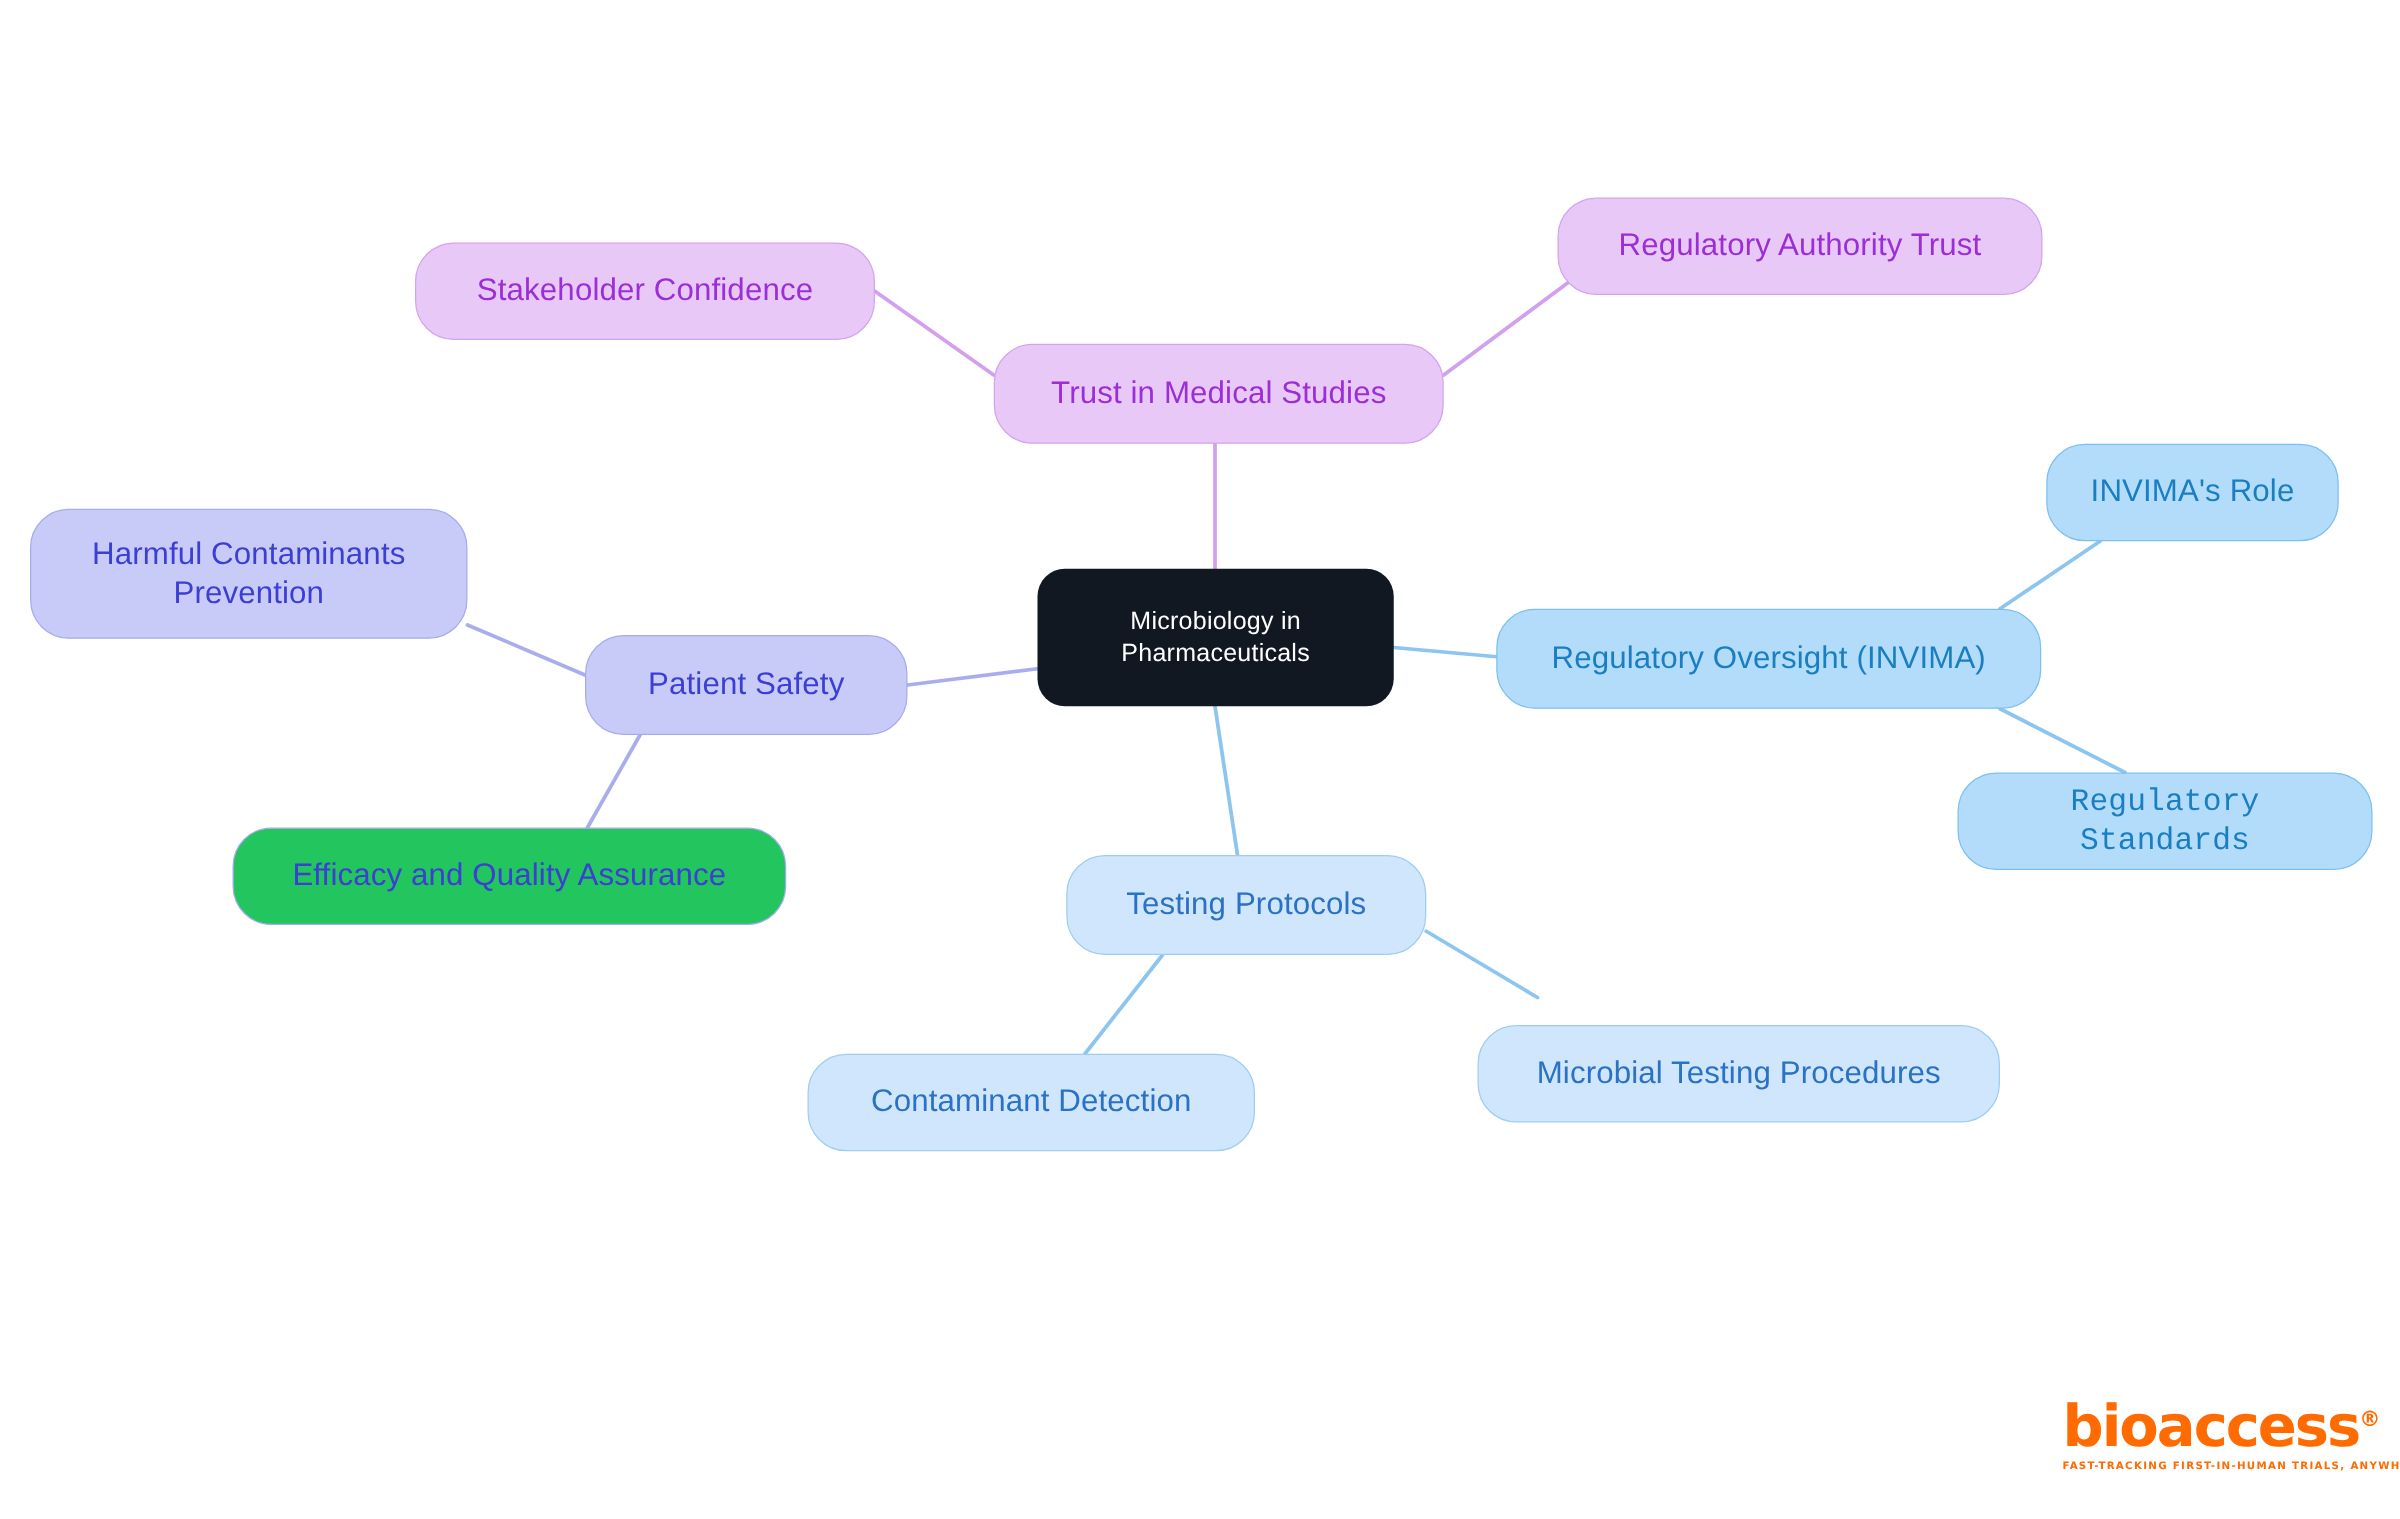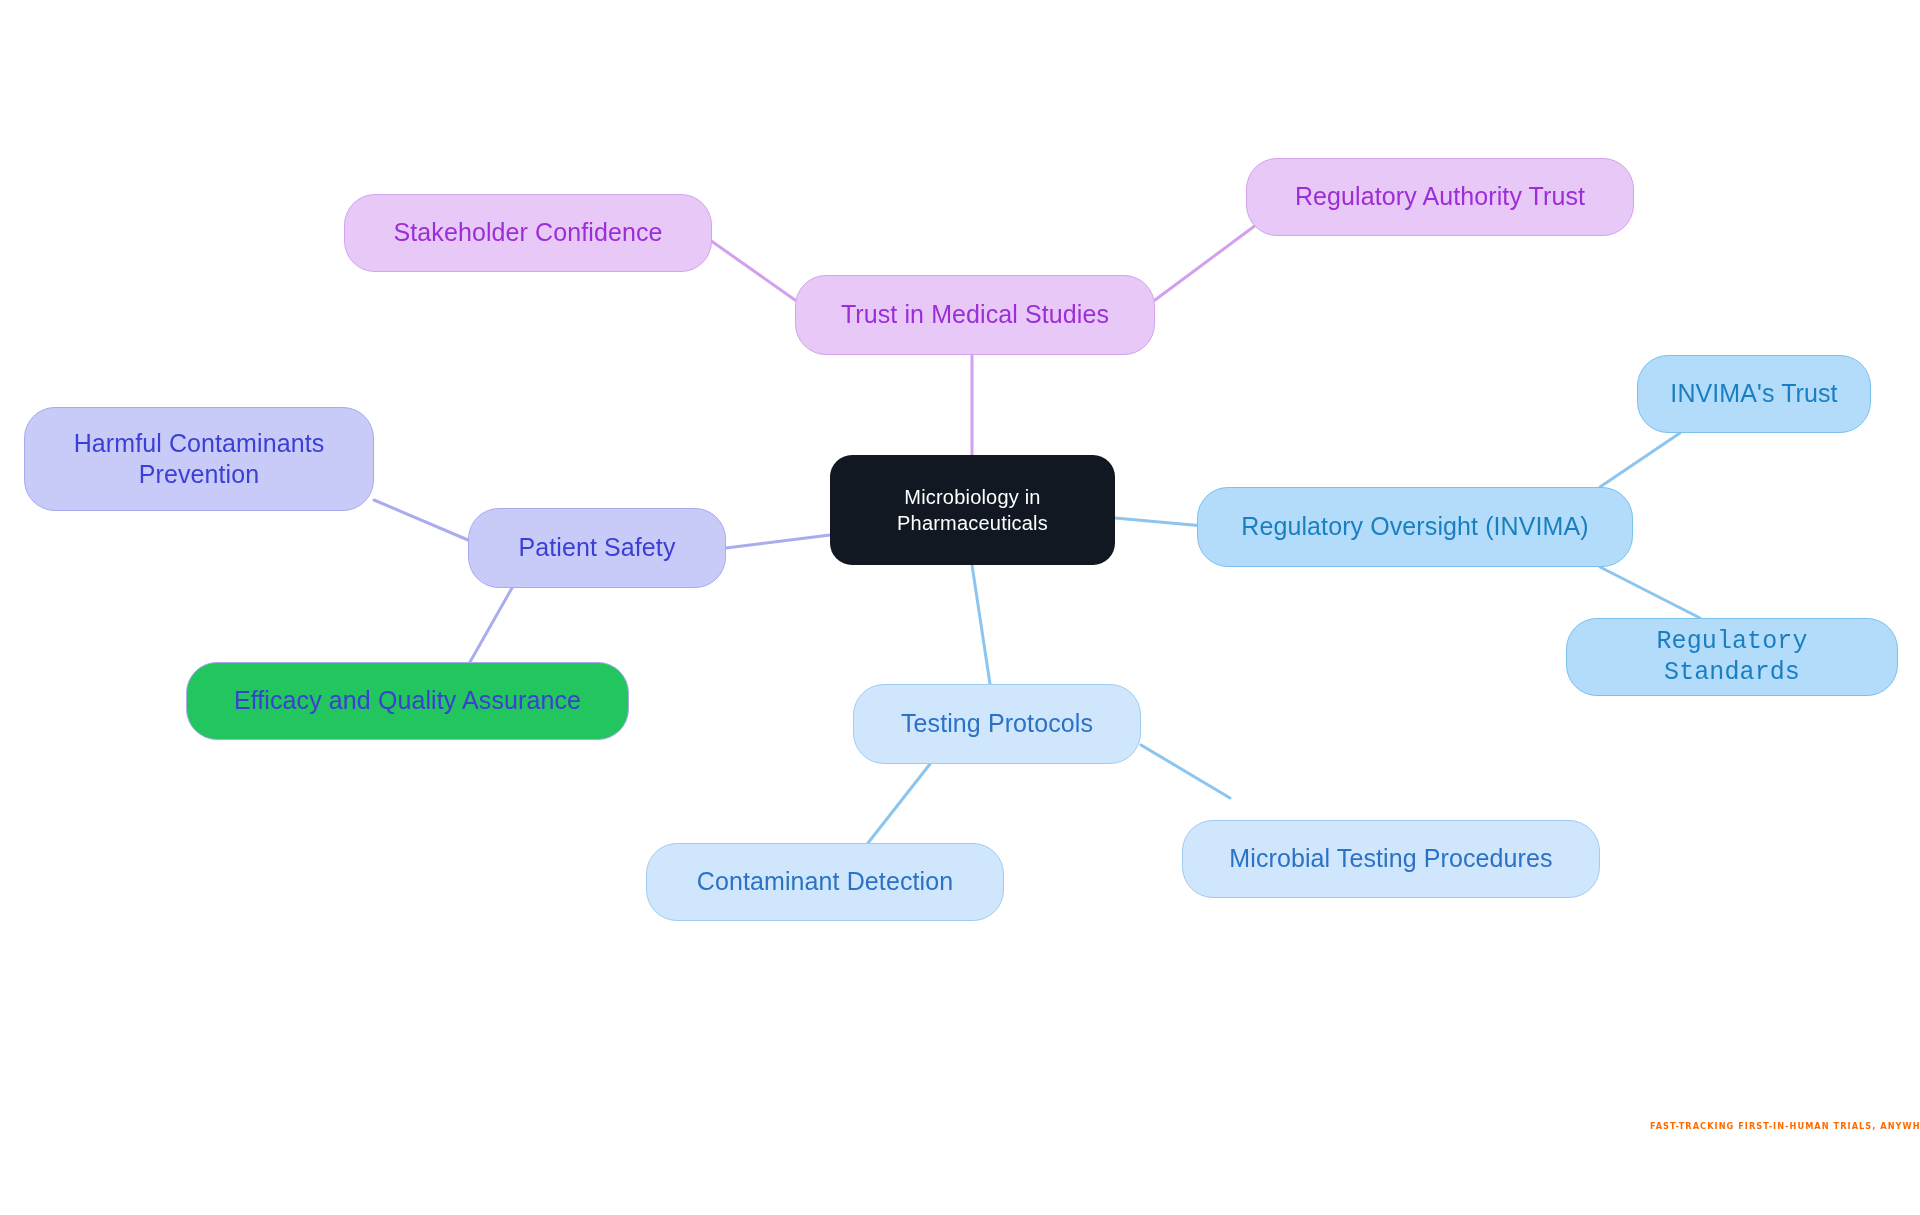--- a/index.html
+++ b/index.html
@@ -113,31 +113,32 @@
       <line x1="1600" y1="567" x2="1700" y2="618" stroke="#8cc5ef" stroke-width="3" stroke-linecap="round"></line>
       <line x1="972" y1="565" x2="990" y2="684" stroke="#8cc5ef" stroke-width="3" stroke-linecap="round"></line>
       <line x1="930" y1="764" x2="868" y2="843" stroke="#8cc5ef" stroke-width="3" stroke-linecap="round"></line>
       <line x1="1141" y1="745" x2="1230" y2="798" stroke="#8cc5ef" stroke-width="3" stroke-linecap="round"></line>
     </svg>
 
   <div id="node-layer">
       <div class="mm-node root" style="left: 830px; top: 455px; width: 285px; height: 110px; background: rgb(17, 24, 33); border-color: rgb(17, 24, 33); color: rgb(255, 255, 255);">Microbiology in
 Pharmaceuticals</div>
       <div class="mm-node branch" style="left: 795px; top: 275px; width: 360px; height: 80px; background: rgb(232, 200, 247); border-color: rgb(211, 163, 238); color: rgb(155, 46, 214); text-align: right;">Trust in Medical Studies</div>
-      <div class="mm-node leaf" style="left: 332px; top: 194px; width: 368px; height: 78px; background: rgb(232, 200, 247); border-color: rgb(211, 163, 238); color: rgb(155, 46, 214); margin-left: 12px;">Stakeholder Confidence</div>
+      <div class="mm-node leaf" style="left: 332px; top: 194px; width: 368px; height: 78px; background: rgb(232, 200, 247); border-color: rgb(211, 163, 238); color: rgb(155, 46, 214);">Stakeholder Confidence</div>
       <div class="mm-node leaf" style="left: 1246px; top: 158px; width: 388px; height: 78px; background: rgb(232, 200, 247); border-color: rgb(211, 163, 238); color: rgb(155, 46, 214);">Regulatory Authority Trust</div>
       <div class="mm-node branch" style="left: 468px; top: 508px; width: 258px; height: 80px; background: rgb(200, 203, 247); border-color: rgb(167, 171, 238); color: rgb(59, 63, 212);">Patient Safety</div>
       <div class="mm-node leaf" style="left: 24px; top: 407px; width: 350px; height: 104px; background: rgb(200, 203, 247); border-color: rgb(167, 171, 238); color: rgb(59, 63, 212);">Harmful Contaminants
 Prevention</div>
       <div class="mm-node leaf" style="left: 186px; top: 662px; width: 443px; height: 78px; background: #22c55e; border-color: rgb(167, 171, 238); color: rgb(59, 63, 212);">Efficacy and Quality Assurance</div>
       <div class="mm-node branch" style="left: 1197px; top: 487px; width: 436px; height: 80px; background: rgb(179, 220, 251); border-color: rgb(124, 192, 238); color: rgb(26, 127, 193);">Regulatory Oversight (INVIMA)</div>
-      <div class="mm-node leaf" style="left: 1637px; top: 355px; width: 234px; height: 78px; background: rgb(179, 220, 251); border-color: rgb(124, 192, 238); color: rgb(26, 127, 193);">INVIMA's Trust</div>
+      <div class="mm-node leaf" style="left: 1637px; top: 355px; width: 234px; height: 78px; background: rgb(179, 220, 251); border-color: rgb(124, 192, 238); color: rgb(26, 127, 193);">INVIMA's Role</div>
       <div class="mm-node leaf" style="left: 1566px; top: 618px; width: 332px; height: 78px; background: rgb(179, 220, 251); border-color: rgb(124, 192, 238); color: rgb(26, 127, 193); font-family: Liberation Mono, monospace;">Regulatory Standards</div>
       <div class="mm-node branch" style="left: 853px; top: 684px; width: 288px; height: 80px; background: rgb(207, 230, 253); border-color: rgb(159, 205, 242); color: rgb(43, 114, 196);">Testing Protocols</div>
       <div class="mm-node leaf" style="left: 646px; top: 843px; width: 358px; height: 78px; background: rgb(207, 230, 253); border-color: rgb(159, 205, 242); color: rgb(43, 114, 196);">Contaminant Detection</div>
       <div class="mm-node leaf" style="left: 1182px; top: 820px; width: 418px; height: 78px; background: rgb(207, 230, 253); border-color: rgb(159, 205, 242); color: rgb(43, 114, 196);">Microbial Testing Procedures</div>
     </div>
 
   <div id="brand-logo">
+    <div id="brand-wordmark"><span>bioaccess</span><span id="brand-reg">®</span></div>
     <div id="brand-tagline">FAST-TRACKING FIRST-IN-HUMAN TRIALS, ANYWHERE</div>
   </div>
 
 </div>
 
 </body></html>

